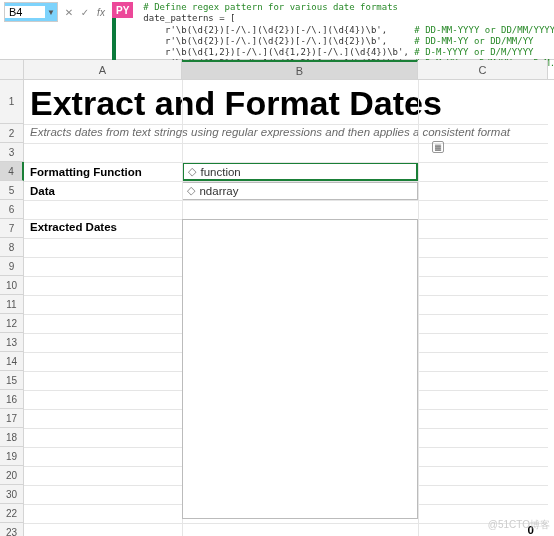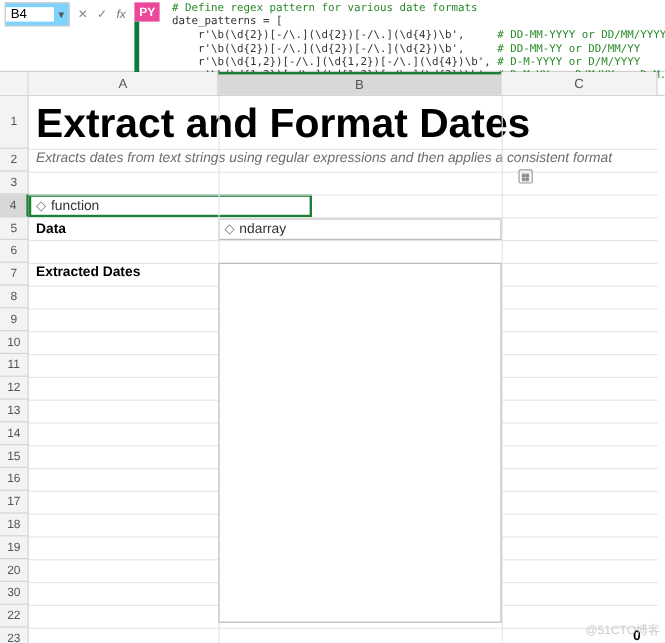--- a/index.html
+++ b/index.html
@@ -126,20 +126,21 @@
           <div class="gl-h" style="top: 367px;"></div>
           <div class="gl-h" style="top: 386px;"></div>
           <div class="gl-h" style="top: 405px;"></div>
           <div class="gl-h" style="top: 424px;"></div>
           <div class="gl-h" style="top: 443px;"></div>
         </div>
       <div class="title">Extract and Format Dates</div>
       <div class="subtitle">Extracts dates from text strings using regular expressions and then applies a consistent format</div>
       <div class="row" style="height:19px"></div>
       <div class="row">
+        <div class="lbl">Formatting Function</div>
         <div class="valcell sel">
           <span class="stack">◇</span>
           <span>function</span>
         </div>
         <div class="crop">▦</div>
       </div>
       <div class="row">
         <div class="lbl">Data</div>
         <div class="valcell">
           <span class="stack">◇</span>

